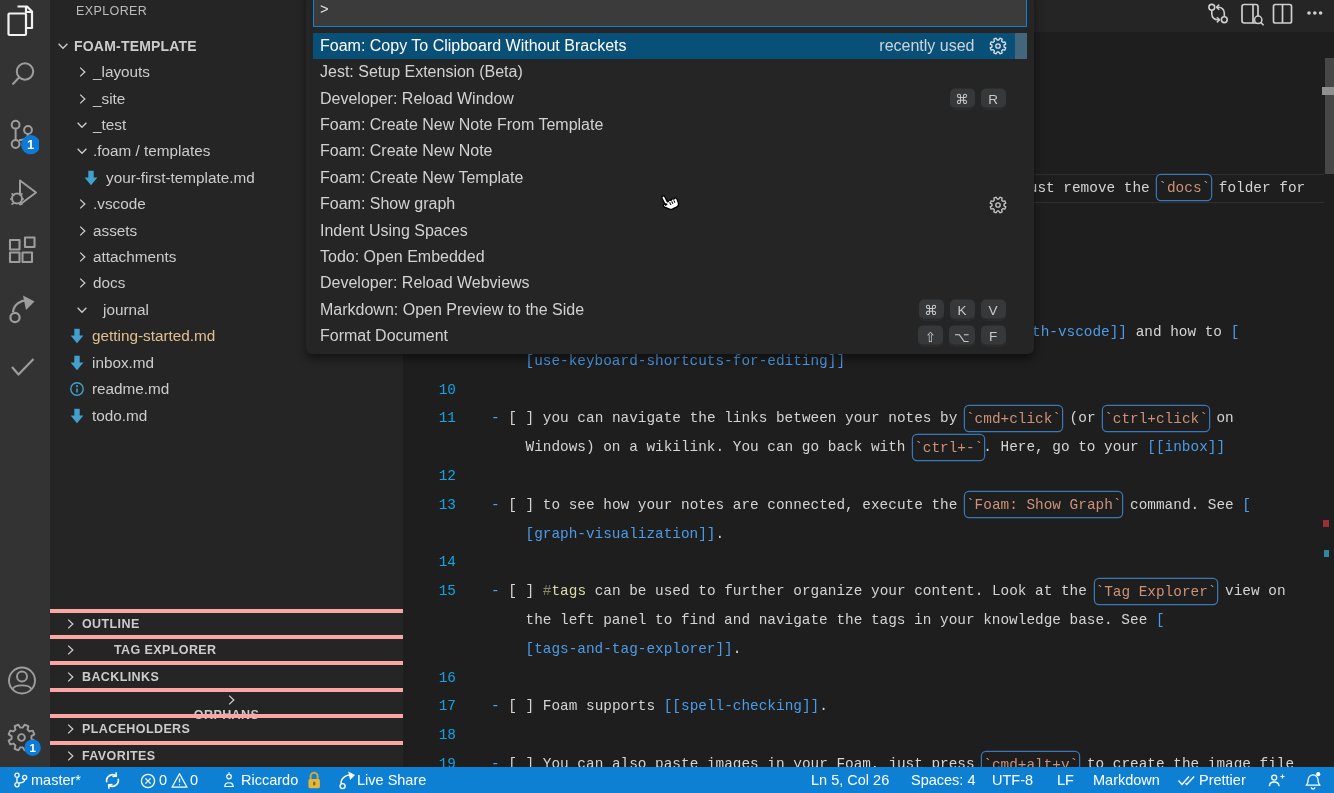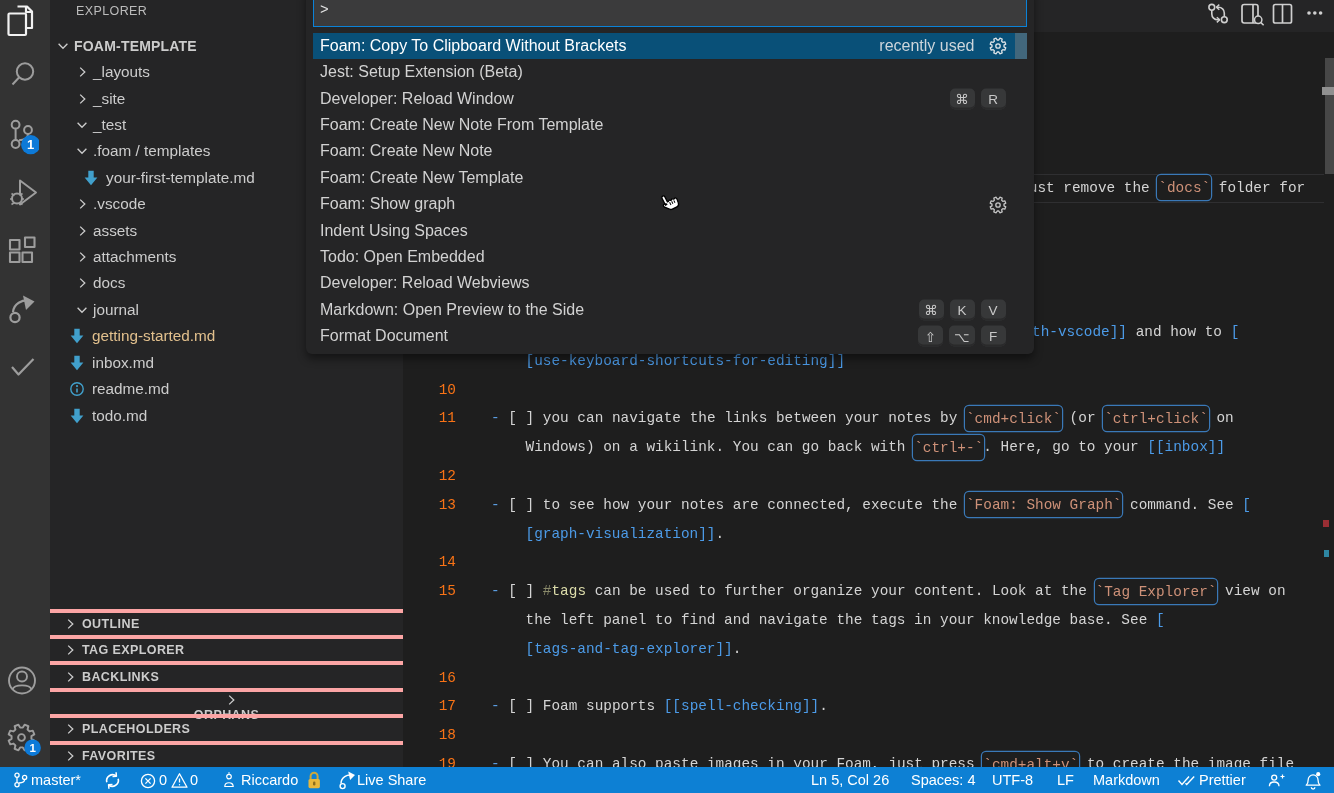--- a/index.html
+++ b/index.html
@@ -18,21 +18,21 @@
   .trow { position:absolute; left:0; width:353px; height:26.4px; display:flex; align-items:center; color:#cccccc; font-size:15.3px; white-space:pre; }
   .chev { width:16px; height:16px; flex:none; }
   .ficon { width:16px; height:16px; flex:none; margin-right:7px; }
   .sect { position:absolute; left:0; width:353px; height:26.4px; display:flex; align-items:center;
     border-top:4px solid #fca5a5; color:#cccccc; font-size:12.5px; font-weight:bold; letter-spacing:.4px; }
   .sect .chev { margin-left:12px; margin-right:4px; }
 
   
   #editor { position:absolute; left:403px; top:0; width:931px; height:767px; background:#1e1e1e; z-index:1; }
   #tabstrip { position:absolute; left:403px; top:0; width:931px; height:32px; background:#252526; z-index:2; }
-  .ln { position:absolute; left:403px; width:53px; text-align:right; color:#f97316;
+  .ln { position:absolute; left:403px; width:53px; text-align:right; color:#0ea5e9;
     font-family:"Liberation Mono", monospace; font-size:14.4px; line-height:28.8px; height:28.8px; z-index:1;}
   .cl { position:absolute; white-space:pre; color:#d4d4d4;
     font-family:"Liberation Mono", monospace; font-size:14.4px; line-height:28.8px; height:28.8px; z-index:1;}
   .lk { color:#4c9be8; }
   .bu { color:#5a9ce0; }
   .cs { color:#ce9178; box-shadow:0 0 0 1.2px #3a79b8; border-radius:4px; padding:4.5px 1px; margin:0 -1px; }
   .tagy { color:#dcdcaa; }
   .tagh { color:#8a8a6a; }
 
   
@@ -208,42 +208,42 @@
           <path d="M6.2 3.6 L10.8 8 L6.2 12.4"></path>
         </svg><span style="margin-left:3px;">assets</span></div>
     <div class="trow" style="top:243.8px;padding-left:24px;"><svg class="chev" viewBox="0 0 16 16" fill="none" stroke="#cccccc" stroke-width="1.3">
           <path d="M6.2 3.6 L10.8 8 L6.2 12.4"></path>
         </svg><span style="margin-left:3px;">attachments</span></div>
     <div class="trow" style="top:270.3px;padding-left:24px;"><svg class="chev" viewBox="0 0 16 16" fill="none" stroke="#cccccc" stroke-width="1.3">
           <path d="M6.2 3.6 L10.8 8 L6.2 12.4"></path>
         </svg><span style="margin-left:3px;">docs</span></div>
     <div class="trow" style="top:296.8px;padding-left:24px;"><svg class="chev" viewBox="0 0 16 16" fill="none" stroke="#cccccc" stroke-width="1.3">
           <path d="M3.6 5.7 L8 10.3 L12.4 5.7"></path>
-        </svg><span style="margin-left:3px;">journal</span></div>
+        </svg><span style="margin-left:13px;">journal</span></div>
     <div class="trow" style="top:323.3px;padding-left:19px;color:#e2c08d;"><svg class="ficon" viewBox="0 0 16 16">
           <path d="M8 15.2 L1.6 7.5 H5.3 V0.8 h5.4 v6.7 h3.7 z" fill="#41a0cc"></path>
         </svg><span>getting-started.md</span></div>
     <div class="trow" style="top:349.8px;padding-left:19px;"><svg class="ficon" viewBox="0 0 16 16">
           <path d="M8 15.2 L1.6 7.5 H5.3 V0.8 h5.4 v6.7 h3.7 z" fill="#41a0cc"></path>
         </svg><span>inbox.md</span></div>
     <div class="trow" style="top:376.3px;padding-left:19px;"><svg class="ficon" viewBox="0 0 16 16" fill="none">
           <circle cx="8" cy="8" r="6.2" stroke="#41a0cc" stroke-width="1.4"></circle>
           <circle cx="8" cy="5.1" r="1.1" fill="#41a0cc"></circle>
           <path d="M8 7.6 V11.4" stroke="#41a0cc" stroke-width="1.6"></path>
         </svg><span>readme.md</span></div>
     <div class="trow" style="top:402.8px;padding-left:19px;"><svg class="ficon" viewBox="0 0 16 16">
           <path d="M8 15.2 L1.6 7.5 H5.3 V0.8 h5.4 v6.7 h3.7 z" fill="#41a0cc"></path>
         </svg><span>todo.md</span></div>
     <div class="sect" style="top:608.6px;">
         <svg class="chev" viewBox="0 0 16 16" fill="none" stroke="#cccccc" stroke-width="1.3">
           <path d="M6.2 3.6 L10.8 8 L6.2 12.4"></path>
         </svg>
         <span>OUTLINE</span>
       </div>
-    <div class="sect" style="top:635.0px;">
+    <div class="sect" style="top:635.0px;gap:32px;">
         <svg class="chev" viewBox="0 0 16 16" fill="none" stroke="#cccccc" stroke-width="1.3">
           <path d="M6.2 3.6 L10.8 8 L6.2 12.4"></path>
         </svg>
         <span>TAG EXPLORER</span>
       </div>
     <div class="sect" style="top:661.4px;">
         <svg class="chev" viewBox="0 0 16 16" fill="none" stroke="#cccccc" stroke-width="1.3">
           <path d="M6.2 3.6 L10.8 8 L6.2 12.4"></path>
         </svg>
         <span>BACKLINKS</span>

